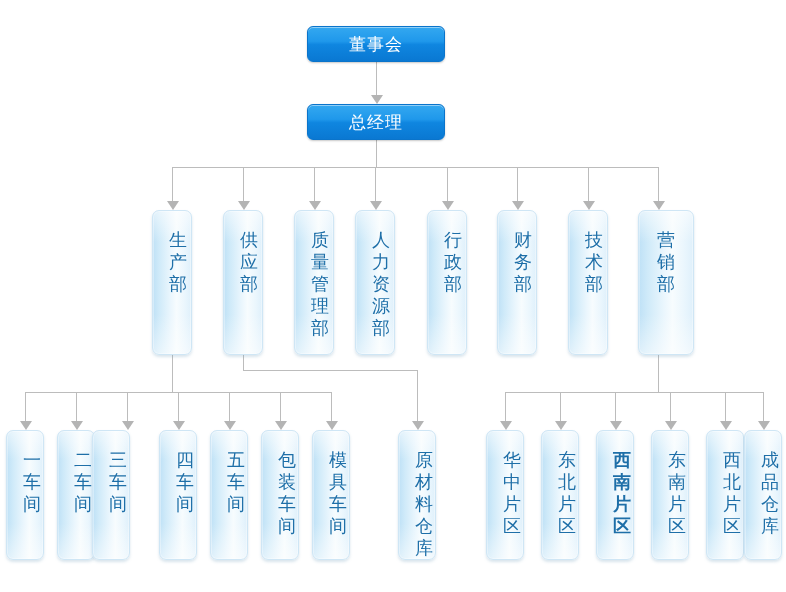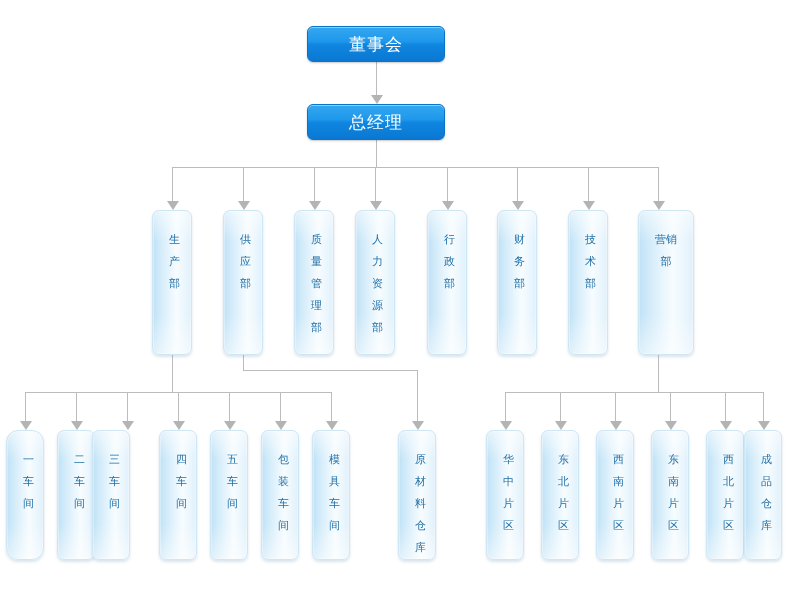--- a/index.html
+++ b/index.html
@@ -43,21 +43,21 @@
     box-sizing:border-box;
     overflow:hidden;
   }
   .vbox .vtext{
     position:absolute;
     top:18px;
     left:0;
     right:0;
     text-align:center;
     color:#1e6fa8;
-    font-size:11px;
+    font-size:18px;
     line-height:22px;
     white-space:normal;
     word-break:break-all;
     padding:0 16px;
     box-sizing:border-box;
   }
 
   
   .hline{position:absolute;height:1px;background:#bcbcbc;}
   .vline{position:absolute;width:1px;background:#bcbcbc;}
@@ -159,21 +159,21 @@
         <div class="vtext">财务部</div>
       </div>
       <div class="vbox" style="left: 568px; top: 210px; width: 40px; height: 145px;">
         <div class="vtext">技术部</div>
       </div>
       <div class="vbox" style="left: 638px; top: 210px; width: 56px; height: 145px;">
         <div class="vtext">营销部</div>
       </div>
     </div>
   <div id="leaf-layer">
-      <div class="vbox" style="left: 6px; top: 430px; width: 38px; height: 130px; border-radius: 12px;">
+      <div class="vbox" style="left: 6px; top: 430px; width: 38px; height: 130px;">
         <div class="vtext">一车间</div>
       </div>
       <div class="vbox" style="left: 57px; top: 430px; width: 38px; height: 130px;">
         <div class="vtext">二车间</div>
       </div>
       <div class="vbox" style="left: 92px; top: 430px; width: 38px; height: 130px;">
         <div class="vtext">三车间</div>
       </div>
       <div class="vbox" style="left: 159px; top: 430px; width: 38px; height: 130px;">
         <div class="vtext">四车间</div>
@@ -189,21 +189,21 @@
       </div>
       <div class="vbox" style="left: 398px; top: 430px; width: 38px; height: 130px;">
         <div class="vtext">原材料仓库</div>
       </div>
       <div class="vbox" style="left: 486px; top: 430px; width: 38px; height: 130px;">
         <div class="vtext">华中片区</div>
       </div>
       <div class="vbox" style="left: 541px; top: 430px; width: 38px; height: 130px;">
         <div class="vtext">东北片区</div>
       </div>
-      <div class="vbox" style="left: 596px; top: 430px; width: 38px; height: 130px;">
+      <div class="vbox" style="left: 596px; top: 430px; width: 38px; height: 130px; font-weight: bold;">
         <div class="vtext">西南片区</div>
       </div>
       <div class="vbox" style="left: 651px; top: 430px; width: 38px; height: 130px;">
         <div class="vtext">东南片区</div>
       </div>
       <div class="vbox" style="left: 706px; top: 430px; width: 38px; height: 130px;">
         <div class="vtext">西北片区</div>
       </div>
       <div class="vbox" style="left: 744px; top: 430px; width: 38px; height: 130px;">
         <div class="vtext">成品仓库</div>

